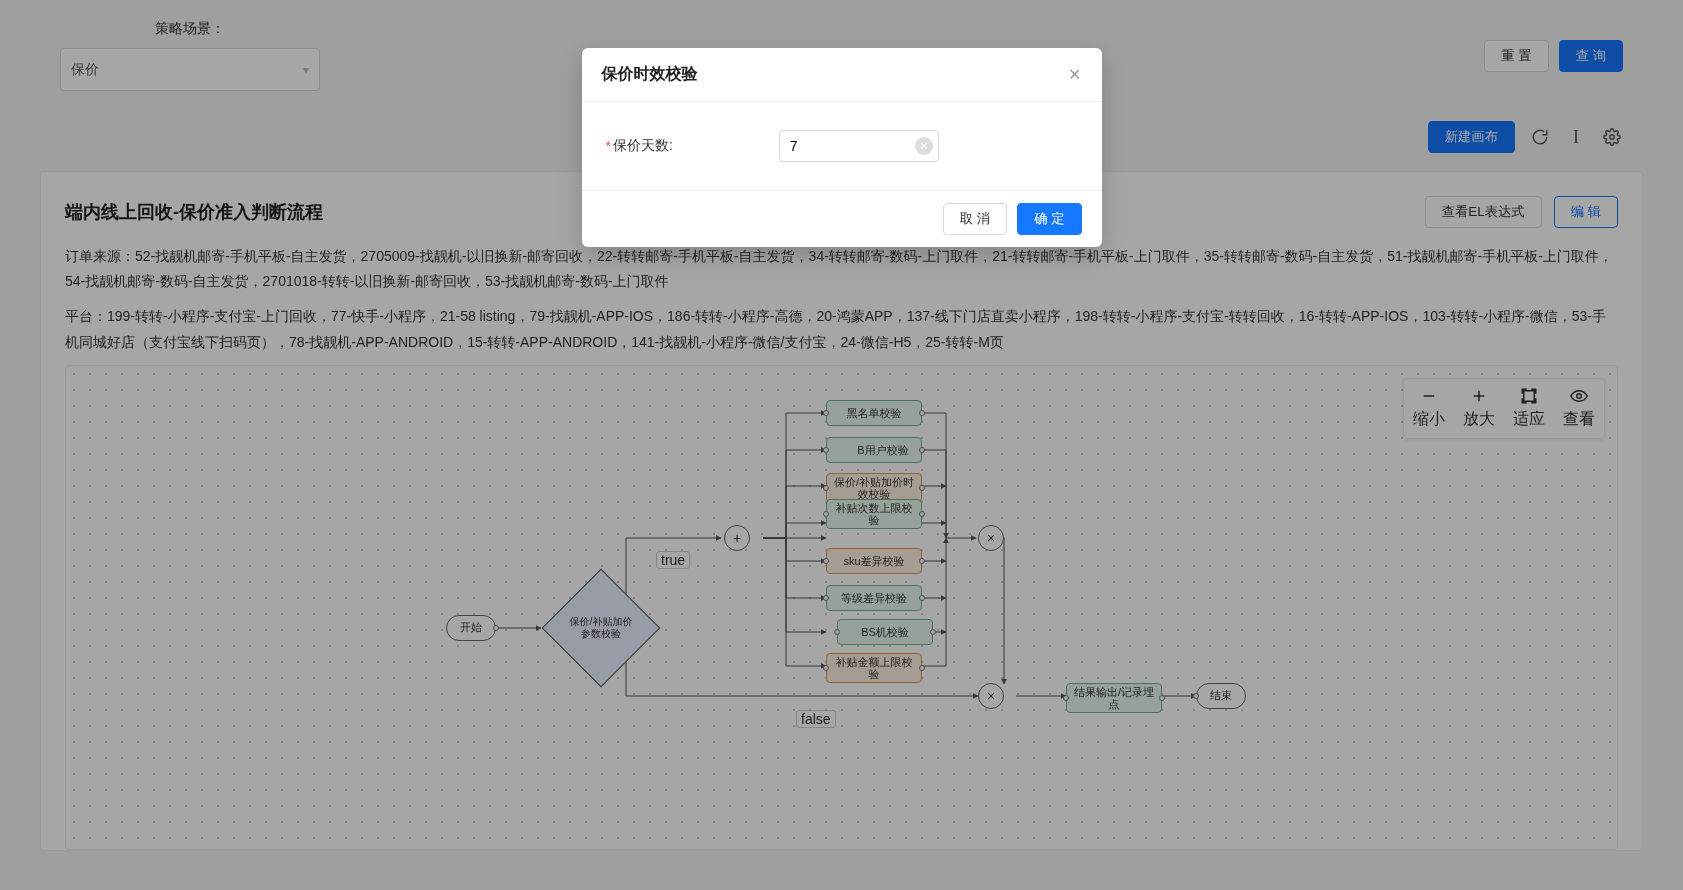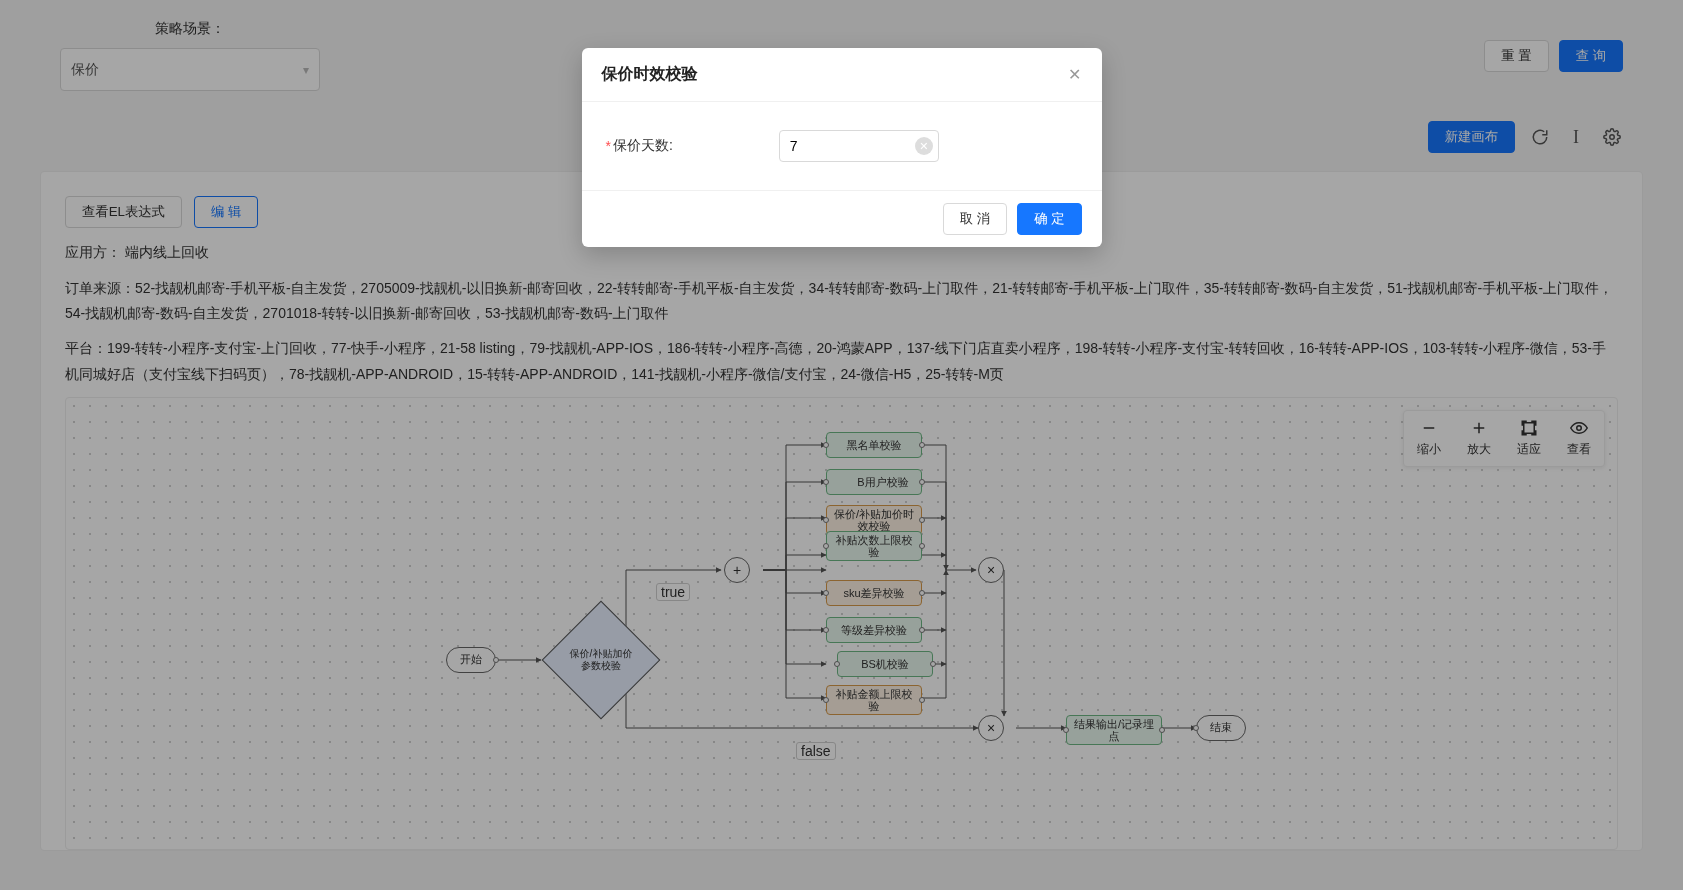--- a/index.html
+++ b/index.html
@@ -86,21 +86,21 @@
   .zoom-ctrl {
     position: absolute; top: 12px; right: 12px;
     background: #fff; border: 1px solid #eee; border-radius: 4px;
     box-shadow: 0 1px 4px rgba(0,0,0,0.08);
     display: flex;
     z-index: 5;
   }
   .zoom-item {
     width: 50px; padding: 8px 4px;
     display: flex; flex-direction: column; align-items: center; gap: 4px;
-    font-size: 12px; color: #333; cursor: pointer;
+    font-size: 16px; color: #333; cursor: pointer;
   }
   .zoom-item svg, .zoom-item .glyph { width: 18px; height: 18px; display:block; }
 
   
   .flow-layer { position: absolute; inset: 0; }
   svg.flow-svg { position:absolute; inset:0; width:100%; height:100%; }
   .node {
     position: absolute;
     background: #fff;
     border: 1px solid #666;
@@ -238,28 +238,25 @@
   <span class="icon-btn">
     <svg viewBox="0 0 24 24" width="18" height="18" fill="none" stroke="currentColor" stroke-width="2">
         <circle cx="12" cy="12" r="3"></circle>
         <path d="M19.4 15a1.7 1.7 0 0 0 .34 1.87l.06.06a2 2 0 1 1-2.83 2.83l-.06-.06a1.7 1.7 0 0 0-1.87-.34 1.7 1.7 0 0 0-1 1.56V21a2 2 0 1 1-4 0v-.09a1.7 1.7 0 0 0-1-1.56 1.7 1.7 0 0 0-1.87.34l-.06.06a2 2 0 1 1-2.83-2.83l.06-.06a1.7 1.7 0 0 0 .34-1.87 1.7 1.7 0 0 0-1.56-1H3a2 2 0 1 1 0-4h.09a1.7 1.7 0 0 0 1.56-1 1.7 1.7 0 0 0-.34-1.87l-.06-.06a2 2 0 1 1 2.83-2.83l.06.06a1.7 1.7 0 0 0 1.87.34H9a1.7 1.7 0 0 0 1-1.56V3a2 2 0 1 1 4 0v.09a1.7 1.7 0 0 0 1 1.56 1.7 1.7 0 0 0 1.87-.34l.06-.06a2 2 0 1 1 2.83 2.83l-.06.06a1.7 1.7 0 0 0-.34 1.87V9a1.7 1.7 0 0 0 1.56 1H21a2 2 0 1 1 0 4h-.09a1.7 1.7 0 0 0-1.56 1z"></path>
       </svg>
   </span>
 </div>
 
 <div class="card">
   <div class="card-header">
+    <div class="card-title">端内线上回收-保价准入判断流程</div>
     <div class="card-header-right">
       <button class="btn">查看EL表达式</button>
       <button class="btn btn-link-primary">编 辑</button>
     </div>
-  </div>
-  <div class="meta">
-    <span>应用方：</span>
-    <span>端内线上回收</span>
   </div>
   <div class="desc">订单来源：52-找靓机邮寄-手机平板-自主发货，2705009-找靓机-以旧换新-邮寄回收，22-转转邮寄-手机平板-自主发货，34-转转邮寄-数码-上门取件，21-转转邮寄-手机平板-上门取件，35-转转邮寄-数码-自主发货，51-找靓机邮寄-手机平板-上门取件，54-找靓机邮寄-数码-自主发货，2701018-转转-以旧换新-邮寄回收，53-找靓机邮寄-数码-上门取件</div>
   <div class="desc">平台：199-转转-小程序-支付宝-上门回收，77-快手-小程序，21-58 listing，79-找靓机-APP-IOS，186-转转-小程序-高德，20-鸿蒙APP，137-线下门店直卖小程序，198-转转-小程序-支付宝-转转回收，16-转转-APP-IOS，103-转转-小程序-微信，53-手机同城好店（支付宝线下扫码页），78-找靓机-APP-ANDROID，15-转转-APP-ANDROID，141-找靓机-小程序-微信/支付宝，24-微信-H5，25-转转-M页</div>
 
   <div class="canvas">
 
     <div class="zoom-ctrl">
       <div class="zoom-item">
         <svg viewBox="0 0 24 24" stroke="currentColor" stroke-width="2" fill="none">
             <line x1="5" y1="12" x2="19" y2="12"></line>

